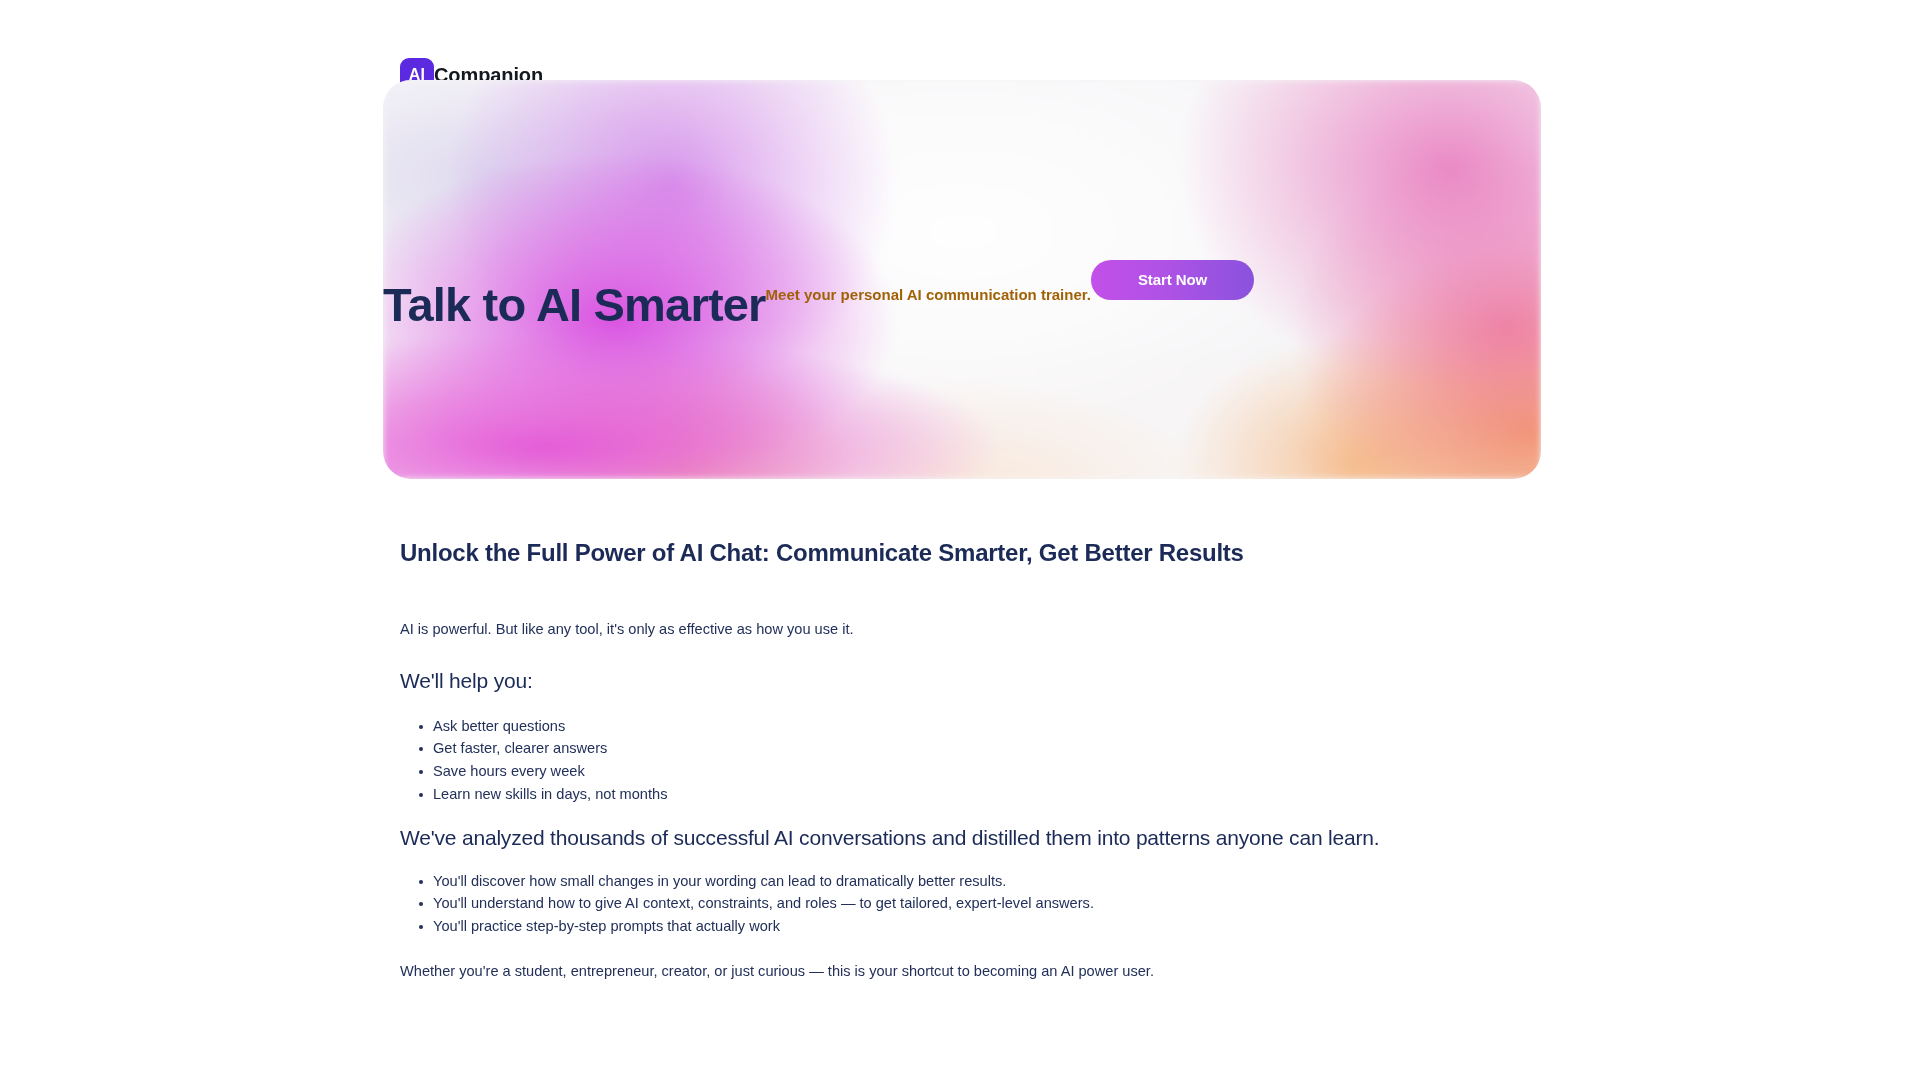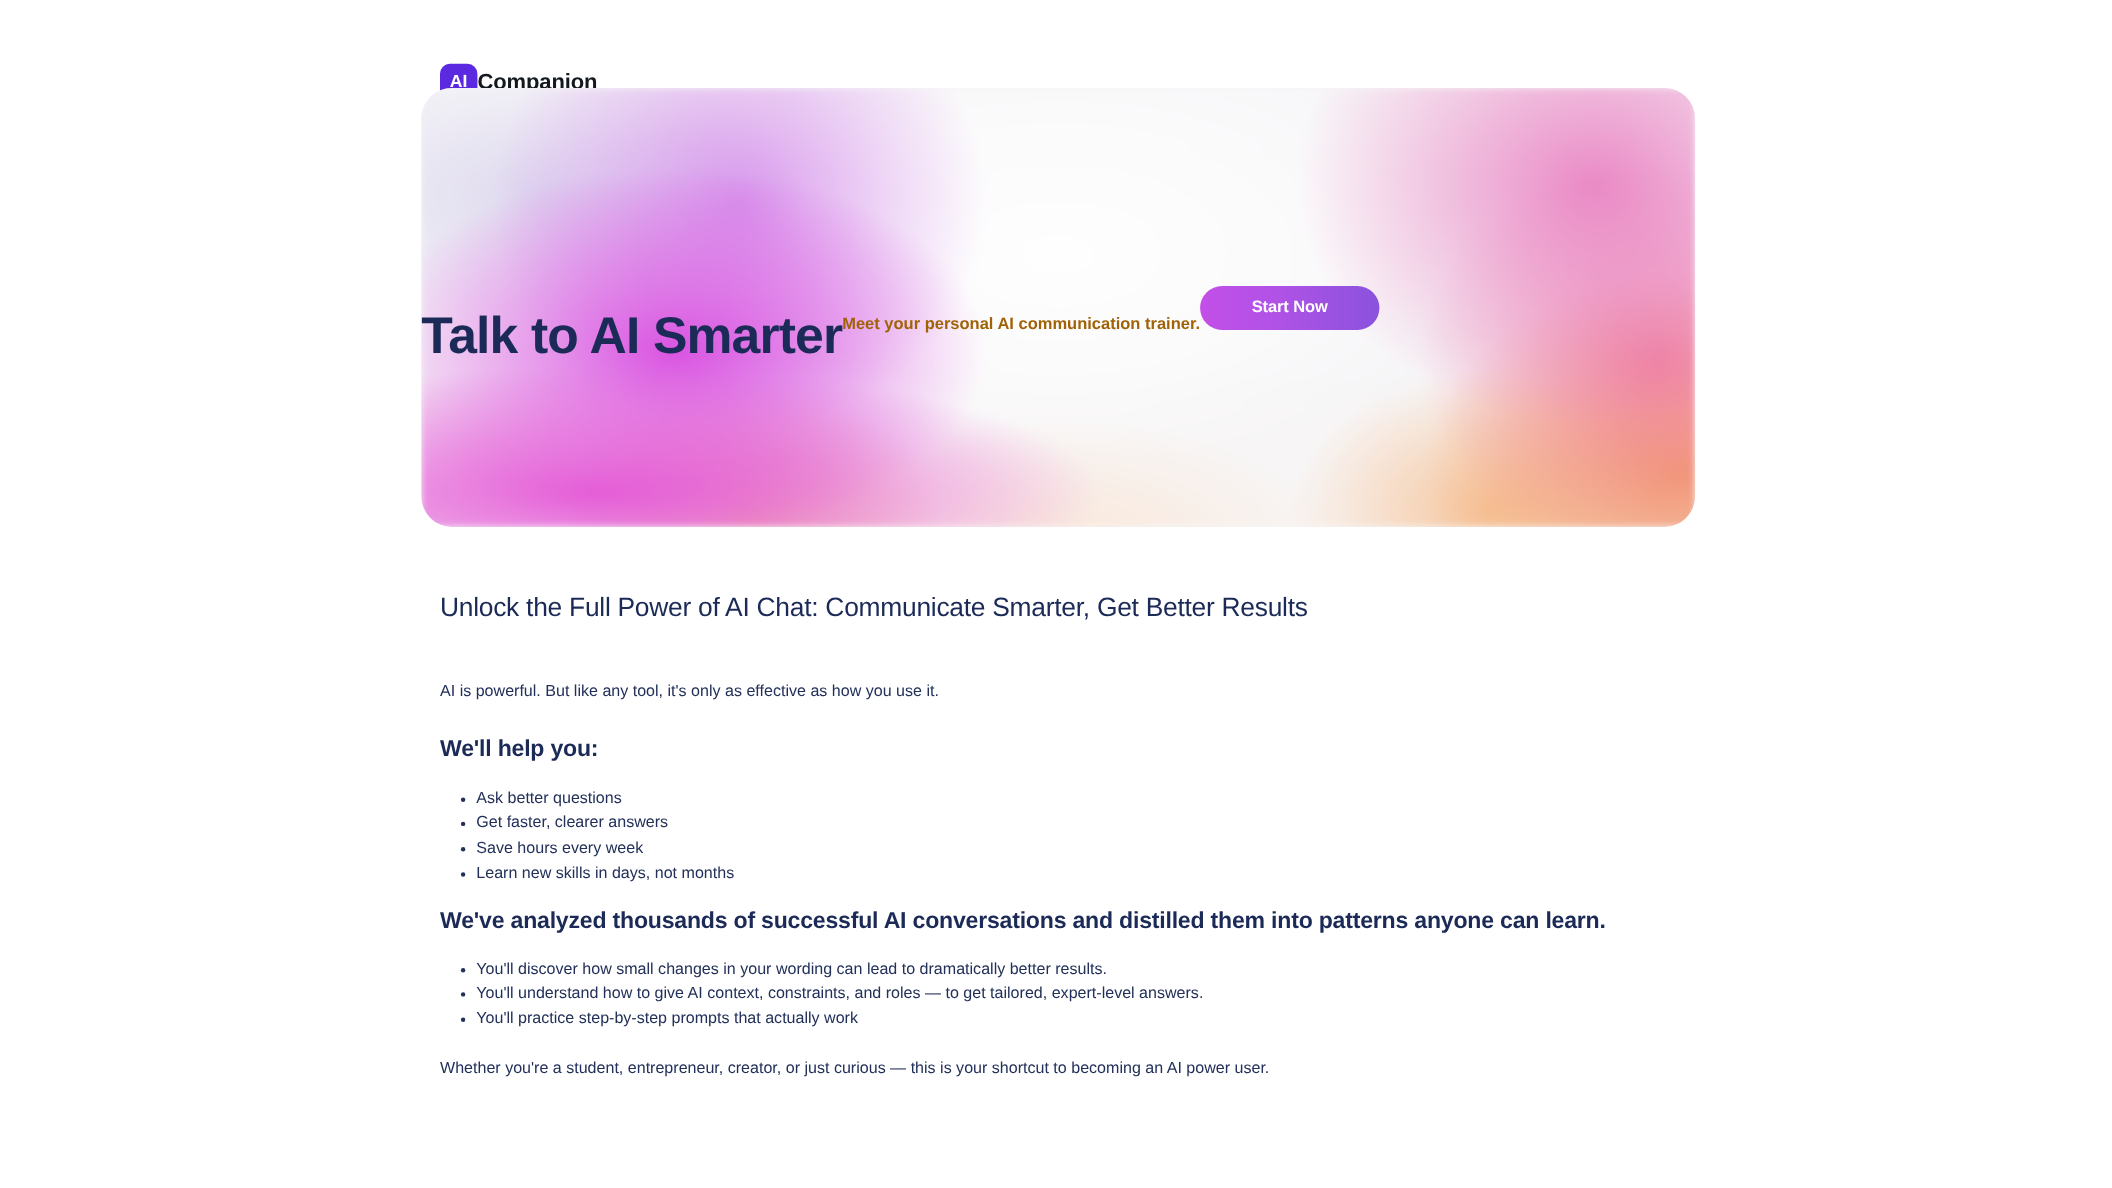--- a/index.html
+++ b/index.html
@@ -146,29 +146,29 @@
   .article {
     position: absolute;
     left: 400px;
     top: 538px;
     width: 1120px;
     color: #1f2d52;
   }
   .article h2 {
     margin: 0;
     font-size: 24px;
-    font-weight: normal;
+    font-weight: bold;
     color: #1b2a57;
     letter-spacing: -0.25px;
     line-height: 1.28;
   }
   .article h3 {
     margin: 0;
     font-size: 21px;
-    font-weight: bold;
+    font-weight: normal;
     color: #1b2a57;
     letter-spacing: -0.2px;
     line-height: 1.3;
   }
   .article p {
     margin: 0;
     font-size: 14.6px;
     line-height: 1.62;
     color: #22305a;
   }

